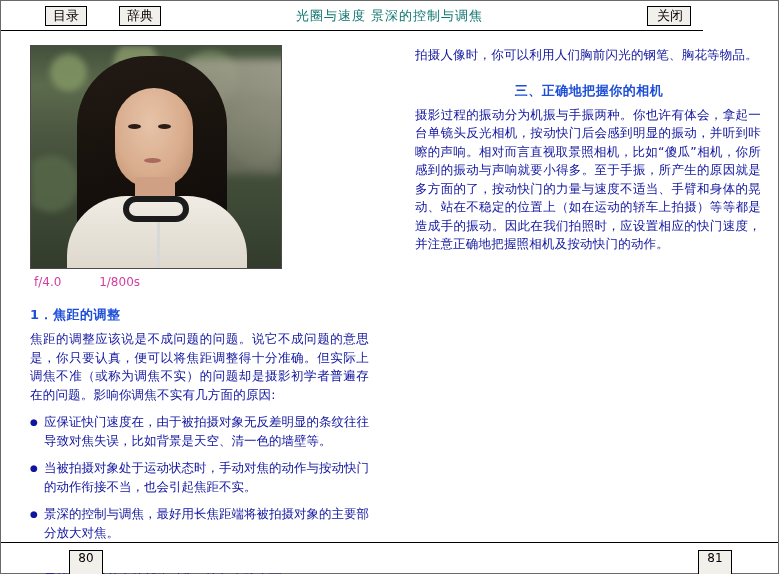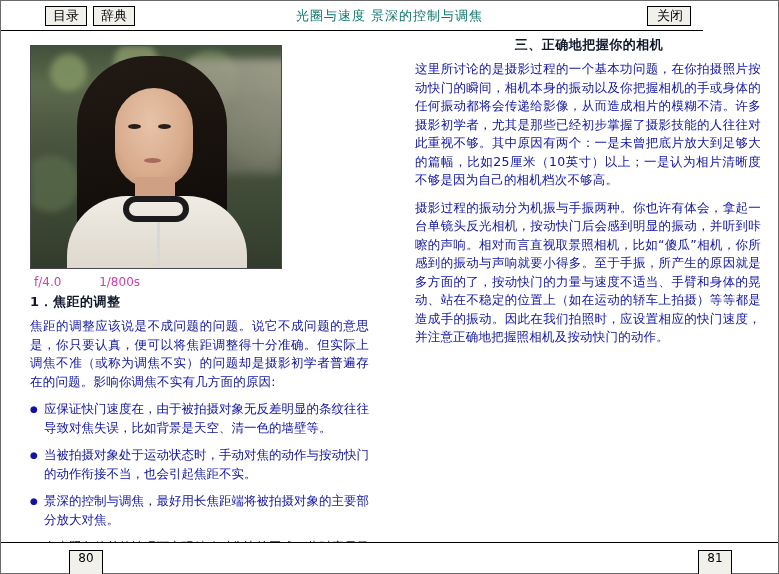--- a/index.html
+++ b/index.html
@@ -40,21 +40,21 @@
     border: 1px solid #000000;
     background: #f2f0eb;
     font-size: 13px;
     color: #000000;
     box-sizing: border-box;
     font-family: "DejaVu Sans", sans-serif;
     cursor: pointer;
     white-space: nowrap;
   }
   .btn-toc { left: 44px; }
-  .btn-dict { left: 92px; }
+  .btn-dict { left: 118px; }
   .btn-close { right: 12px; padding-left: 9px; }
   .topbar-title {
     position: absolute;
     left: 0;
     top: 6px;
     width: 777px;
     text-align: center;
     font-size: 13px;
     color: #0f766e;
     letter-spacing: 1px;
@@ -178,24 +178,24 @@
   }
   .photo-caption {
     margin: 6px 0 0 13px;
     font-size: 12px;
     color: #d13fa0;
     letter-spacing: 0px;
   }
   .photo-caption .cap2 { margin-left: 34px; }
 
   h2.sec {
-    margin: 4px 0 6px 9px;
+    margin: 17px 0 6px 9px;
     font-size: 13px;
     font-weight: bold;
-    color: #0f172a;
+    color: #1d4ed8;
     letter-spacing: .5px;
   }
   h2.sec.center {
     text-align: center;
     margin-left: 0;
   }
   p.para {
     margin: 0 0 9px 0;
     padding: 0 4px 0 9px;
     font-size: 12.5px;
@@ -296,24 +296,24 @@
 
       <ul class="bullets">
         <li>应保证快门速度在，由于被拍摄对象无反差明显的条纹往往导致对焦失误，比如背景是天空、清一色的墙壁等。</li>
         <li>当被拍摄对象处于运动状态时，手动对焦的动作与按动快门的动作衔接不当，也会引起焦距不实。</li>
         <li>景深的控制与调焦，最好用长焦距端将被拍摄对象的主要部分放大对焦。</li>
         <li>在光照条件差的情况下实现精确对焦比较困难。此时应尽量寻找明暗反差大的部位对焦。比如在暗光下</li>
       </ul>
     </div>
 
     <div class="col col-right">
+      <p class="para" style="margin-top:14px;">拍摄人像时，你可以利用人们胸前闪光的钢笔、胸花等物品。</p>
 
       <h2 class="sec center">三、正确地把握你的相机</h2>
 
-      <p class="para">这里所讨论的是摄影过程的一个基本功问题，在你拍摄照片按动快门的瞬间，相机本身的振动以及你把握相机的手或身体的任何振动都将会传递给影像，从而造成相片的模糊不清。许多摄影初学者，尤其是那些已经初步掌握了摄影技能的人往往对此重视不够。其中原因有两个：一是未曾把底片放大到足够大的篇幅，比如25厘米（10英寸）以上；一是认为相片清晰度不够是因为自己的相机档次不够高。</p>
       <p class="para">摄影过程的振动分为机振与手振两种。你也许有体会，拿起一台单镜头反光相机，按动快门后会感到明显的振动，并听到咔嚓的声响。相对而言直视取景照相机，比如“傻瓜”相机，你所感到的振动与声响就要小得多。至于手振，所产生的原因就是多方面的了，按动快门的力量与速度不适当、手臂和身体的晃动、站在不稳定的位置上（如在运动的轿车上拍摄）等等都是造成手的振动。因此在我们拍照时，应设置相应的快门速度，并注意正确地把握照相机及按动快门的动作。</p>
     </div>
   </div>
 
   <div class="footer">
     <div class="pageno pageno-left">80</div>
     <div class="pageno pageno-right">81</div>
   </div>
 
 </div>

